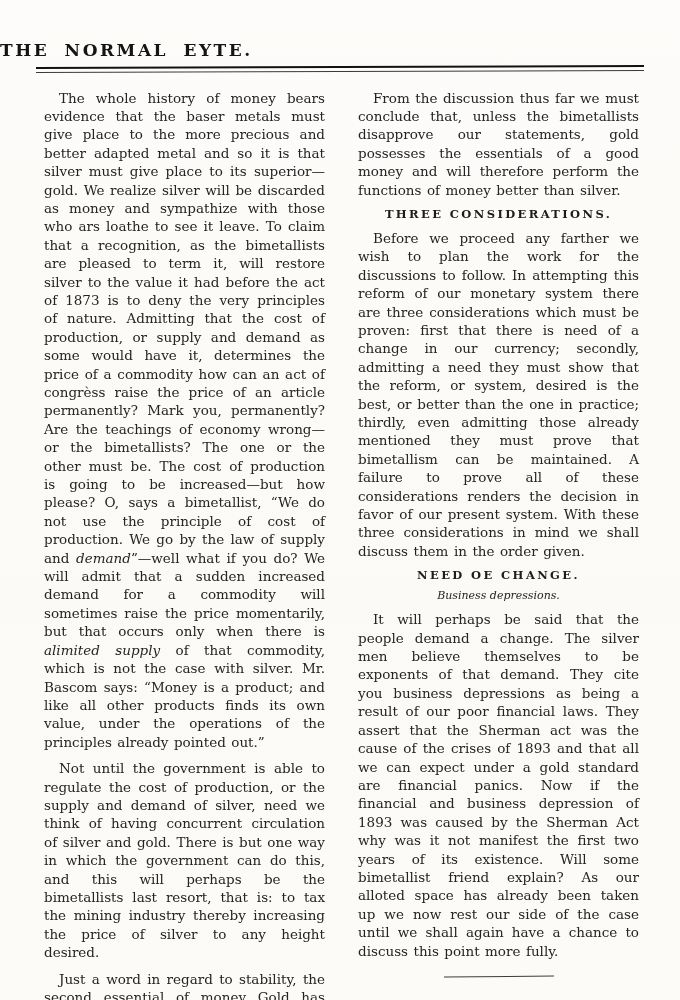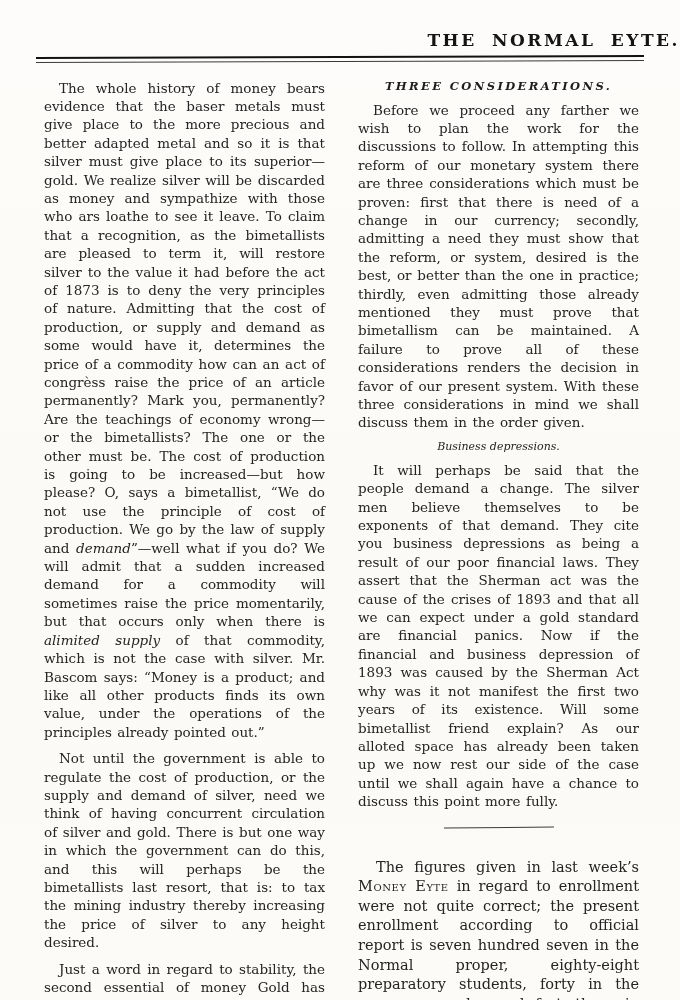--- a/index.html
+++ b/index.html
@@ -6,21 +6,21 @@
   body {
     width: 680px; height: 1000px;
     background: #fcfbf8;
     background-image: linear-gradient(180deg, #fdfcfa 0%, #fbfaf6 60%, #fcfbf8 100%);
     font-family: "DejaVu Serif", serif;
     color: #222222;
     overflow: hidden;
   }
   .page { width: 680px; height: 1000px; position: relative; }
 
-  .masthead { text-align: right; padding-top: 30px; border-radius: 6px; }
+  .masthead { text-align: left; padding-top: 40px; border-radius: 6px; }
   .masthead-title {
     display: inline-block;
     font-size: 17px; font-weight: 700;
     letter-spacing: 2.5px; word-spacing: 7px;
     color: #141414;
   }
   .header-rule {
     width: 608px; height: 2.5px;
     margin: 6px auto 0 auto;
     border-top: 2.5px solid #121212;
@@ -53,21 +53,20 @@
   .it { font-style: italic; }
   .sc { font-variant: small-caps; letter-spacing: 0.6px; }
 
   h3.sec-head {
     margin: 8px 0 7px 0;
     font-size: 11.5px;
     font-weight: 700;
     letter-spacing: 2.4px;
     text-align: center;
     color: #1d1d1d;
-    font-style: italic;
   }
   h4.it-head {
     margin: 1px 0 7px 0;
     font-size: 11px;
     font-weight: 400;
     font-style: italic;
     text-align: center;
     color: #242424;
   }
   .article-sep {
@@ -86,21 +85,23 @@
     <div class="header-rule"></div>
   </div>
 
   <div class="columns">
     <div class="col">
         <p class="para"><span>The whole history of money bears evidence that the baser metals must give place to the more precious and better adapted metal and so it is that silver must give place to its superior—gold. We realize silver will be discarded as money and sympathize with those who ars loathe to see it leave. To claim that a recognition, as the bimetallists are pleased to term it, will restore silver to the value it had before the act of 1873 is to deny the very principles of nature. Admitting that the cost of production, or supply and demand as some would have it, determines the price of a commodity how can an act of congrèss raise the price of an article permanently? Mark you, permanently? Are the teachings of economy wrong—or the bimetallists? The one or the other must be. The cost of production is going to be increased—but how please? O, says a bimetallist, “We do not use the principle of cost of production. We go by the law of supply and </span><span class="it">demand</span><span>”—well what if you do? We will admit that a sudden increased demand for a commodity will sometimes raise the price momentarily, but that occurs only when there is </span><span class="it">alimited supply</span><span> of that commodity, which is not the case with silver. Mr. Bascom says: “Money is a product; and like all other products finds its own value, under the operations of the principles already pointed out.”</span></p>
         <p class="para"><span>Not until the government is able to regulate the cost of production, or the supply and demand of silver, need we think of having concurrent circulation of silver and gold. There is but one way in which the government can do this, and this will perhaps be the bimetallists last resort, that is: to tax the mining industry thereby increasing the price of silver to any height desired.</span></p>
         <p class="para"><span>Just a word in regard to stability, the second essential of money  Gold has always been a stable currency and history will bear us out in the statement; whereas, silver has ever been subject to fluctuations. But we shall leave this point until we discuss purity to which it more properly belongs. We now come to the same conclusion as Jevons when he says, “A standard coin is one of which the value in exchange depends solely upon the value of the material contained in it.” Are we not right?</span></p>
       </div>
     <div class="col">
+        <p class="para"><span>From the discussion thus far we must conclude that, unless the bimetallists disapprove our statements, gold possesses the essentials of a good money and will therefore perform the functions of money better than silver.</span></p>
         <h3 class="sec-head">THREE CONSIDERATIONS.</h3>
         <p class="para"><span>Before we proceed any farther we wish to plan the work for the discussions to follow. In attempting this reform of our monetary system there are three considerations which must be proven: first that there is need of a change in our currency; secondly, admitting a need they must show that the reform, or system, desired is the best, or better than the one in practice; thirdly, even admitting those already mentioned they must prove that bimetallism can be maintained. A failure to prove all of these considerations renders the decision in favor of our present system. With these three considerations in mind we shall discuss them in the order given.</span></p>
+        <h3 class="sec-head">NEED OE CHANGE.</h3>
         <h4 class="it-head">Business depressions.</h4>
         <p class="para"><span>It will perhaps be said that the people demand a change. The silver men believe themselves to be exponents of that demand. They cite you business depressions as being a result of our poor financial laws. They assert that the Sherman act was the cause of the crises of 1893 and that all we can expect under a gold standard are financial panics. Now if the financial and business depression of 1893 was caused by the Sherman Act why was it not manifest the first two years of its existence. Will some bimetallist friend explain? As our alloted space has already been taken up we now rest our side of the case until we shall again have a chance to discuss this point more fully.</span></p>
         <div class="article-sep"></div>
         <p class="para closing"><span>The figures given in last week’s </span><span class="sc">Money Eyte</span><span> in regard to enrollment were not quite correct; the present enrollment according to official report is seven hundred seven in the Normal proper, eighty-eight preparatory students, forty in the grammar grades and forty-three in the primary department.</span></p>
       </div>
   </div>
 </div>
 
 </body></html>

